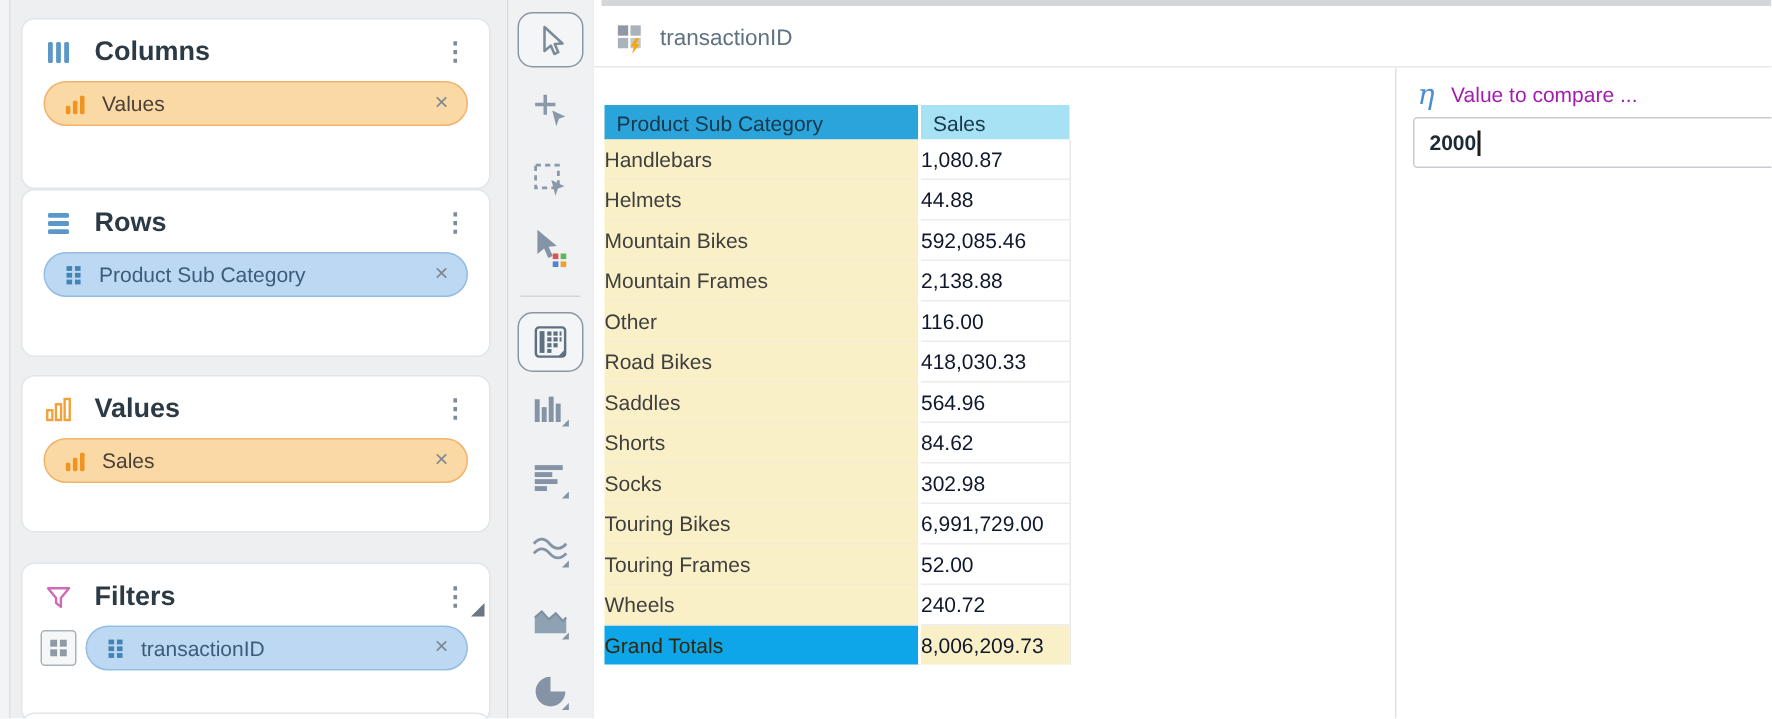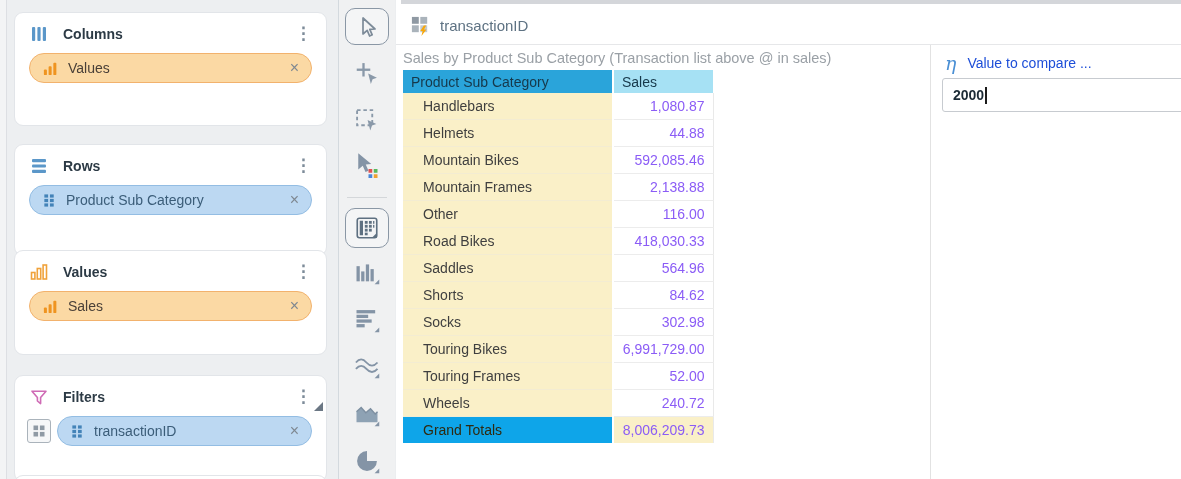--- a/index.html
+++ b/index.html
@@ -9,26 +9,26 @@
     -webkit-font-smoothing:antialiased;
   }
   
   .left-panel{position:absolute;left:0;top:0;width:338px;height:479px;
     background:#edeff1;border-right:1px solid #d3d9de;}
   .edge-strip{position:absolute;left:0;top:0;width:6px;height:479px;
     background:#f3f4f5;border-right:1px solid #dddfe3;}
   .card{position:absolute;left:14px;width:313px;background:#fff;
     border:1px solid #e2e5e9;border-radius:9px;box-sizing:border-box;}
   .card.c1{top:12px;height:114px;}
-  .card.c2{top:144px;height:112px;}
+  .card.c2{top:126px;height:112px;}
   .card.c3{top:250px;height:105px;}
   .card.c4{top:375px;height:107px;}
   .card.c5{top:475px;height:12px;border-radius:9px 9px 0 0;}
   .card-head{display:flex;align-items:center;gap:14px;padding:11px 10px 0 14px;}
-  .card-title{font-size:14px;font-weight:700;color:#2c3a45;}
+  .card-title{font-size:18px;font-weight:700;color:#2c3a45;}
   .kebab{margin-left:auto;color:#7d8b99;font-size:17px;line-height:14px;
     letter-spacing:0;cursor:pointer;padding:0 4px;font-weight:700;}
   .pill-row{display:flex;align-items:center;gap:6px;padding:9px 14px 0 14px;}
   .pill{flex:1;height:30px;border-radius:15px;display:flex;align-items:center;
     gap:9px;padding:0 12px;box-sizing:border-box;font-size:14px;}
   .pill.measure{background:#fbd9a4;border:1px solid #f2b express;border:1px solid #f2b26d;color:#4a4038;}
   .pill.dimension{background:#bcd8f2;border:1px solid #93bde3;color:#3b5d79;}
   .pill .close{margin-left:auto;color:#7f8891;font-size:16px;line-height:16px;cursor:pointer;}
   .grid-btn{width:22px;height:22px;border:1px solid #aab3bb;border-radius:3px;
     background:#f6f7f8;display:flex;align-items:center;justify-content:center;}
@@ -49,31 +49,31 @@
   .header-rule{position:absolute;left:0;top:44px;right:0;height:1px;background:#e6e7e9;}
   .view-title{position:absolute;left:7px;top:50px;font-size:14.5px;color:#9aa0a6;white-space:nowrap;}
   
   table.pivot{position:absolute;left:7px;top:70px;border-collapse:collapse;table-layout:fixed;
     font-size:14px;}
   table.pivot col.c-cat{width:210px;} table.pivot col.c-val{width:100px;}
   table.pivot th{height:23px;font-weight:400;text-align:left;color:#16384a;padding:0 0 0 8px;}
   table.pivot th.h-cat{background:#2aa4da;}
   table.pivot th.h-val{background:#a6e1f4;border-left:2px solid #fff;}
   table.pivot td{height:26px;padding:0;}
-  table.pivot td.cat{background:#faf0c8;color:#3f3f3f;padding-left:20px;
+  table.pivot td.cat{background:#faf0c8;color:#3f3f3f;padding-left:0;
     border-bottom:1px solid #f3ecd2;}
-  table.pivot td.val{background:#fff;color:#8b5cf6;text-align:right;padding-right:8px;
+  table.pivot td.val{background:#fff;color:#0f172a;padding-right:8px;
     border-left:2px solid #fff;border-bottom:1px solid #ececec;border-right:1px solid #e9e9e9;margin-left:23px;}
   table.pivot tr.grand td.cat{background:#0ea5e9;color:#2f2a10;border-bottom:none;}
   table.pivot tr.grand td.val{background:#faf0c8;border-bottom:none;}
   
   .compare{position:absolute;left:534px;top:45px;right:0;bottom:0;border-left:1px solid #e2e2e2;}
   .compare-head{display:flex;align-items:center;gap:11px;padding:9px 0 0 14px;}
   .eta{font-family:"DejaVu Serif",serif;font-style:italic;font-size:19px;color:#4a8fd4;line-height:18px;}
-  .compare-label{font-size:14px;color:#1d4ed8;text-align:center;}
+  .compare-label{font-size:14px;color:#a21caf;text-align:center;}
   .compare-input{position:absolute;left:11px;top:33px;width:260px;height:34px;
     border:1px solid #c7cbd0;border-radius:3px;background:#fff;display:flex;align-items:center;
     padding-left:10px;box-sizing:border-box;}
   .compare-value{font-size:14px;font-weight:700;color:#1c2b36;}
   .caret{display:inline-block;width:1.5px;height:17px;background:#1c1c1c;margin-left:1px;}
   svg{display:block;}
 </style>
 </head>
 <body>
 
@@ -327,21 +327,20 @@
             <rect x="2" y="10.8" width="7.2" height="7.2" fill="#aab3bb"></rect>
             <rect x="10.8" y="10.8" width="7.2" height="7.2" fill="#c2c9cf"></rect>
           </g>
           <path d="M14.5 11 L10.8 16.8 H13.2 L12 22 L17.2 15.2 H14.6 L17 11 Z" fill="#f7a70a"></path>
         </svg>
     </span>
     <span class="dataset-title">transactionID</span>
   </div>
   <div class="header-rule"></div>
 
-  <div class="view-title">Sales by Product Sub Category (Transaction list above @ in sales)</div>
 
   <table class="pivot">
     <colgroup>
         <col class="c-cat">
         <col class="c-val">
       </colgroup>
     <thead>
       <tr>
         <th class="h-cat">Product Sub Category</th>
         <th class="h-val">Sales</th>

